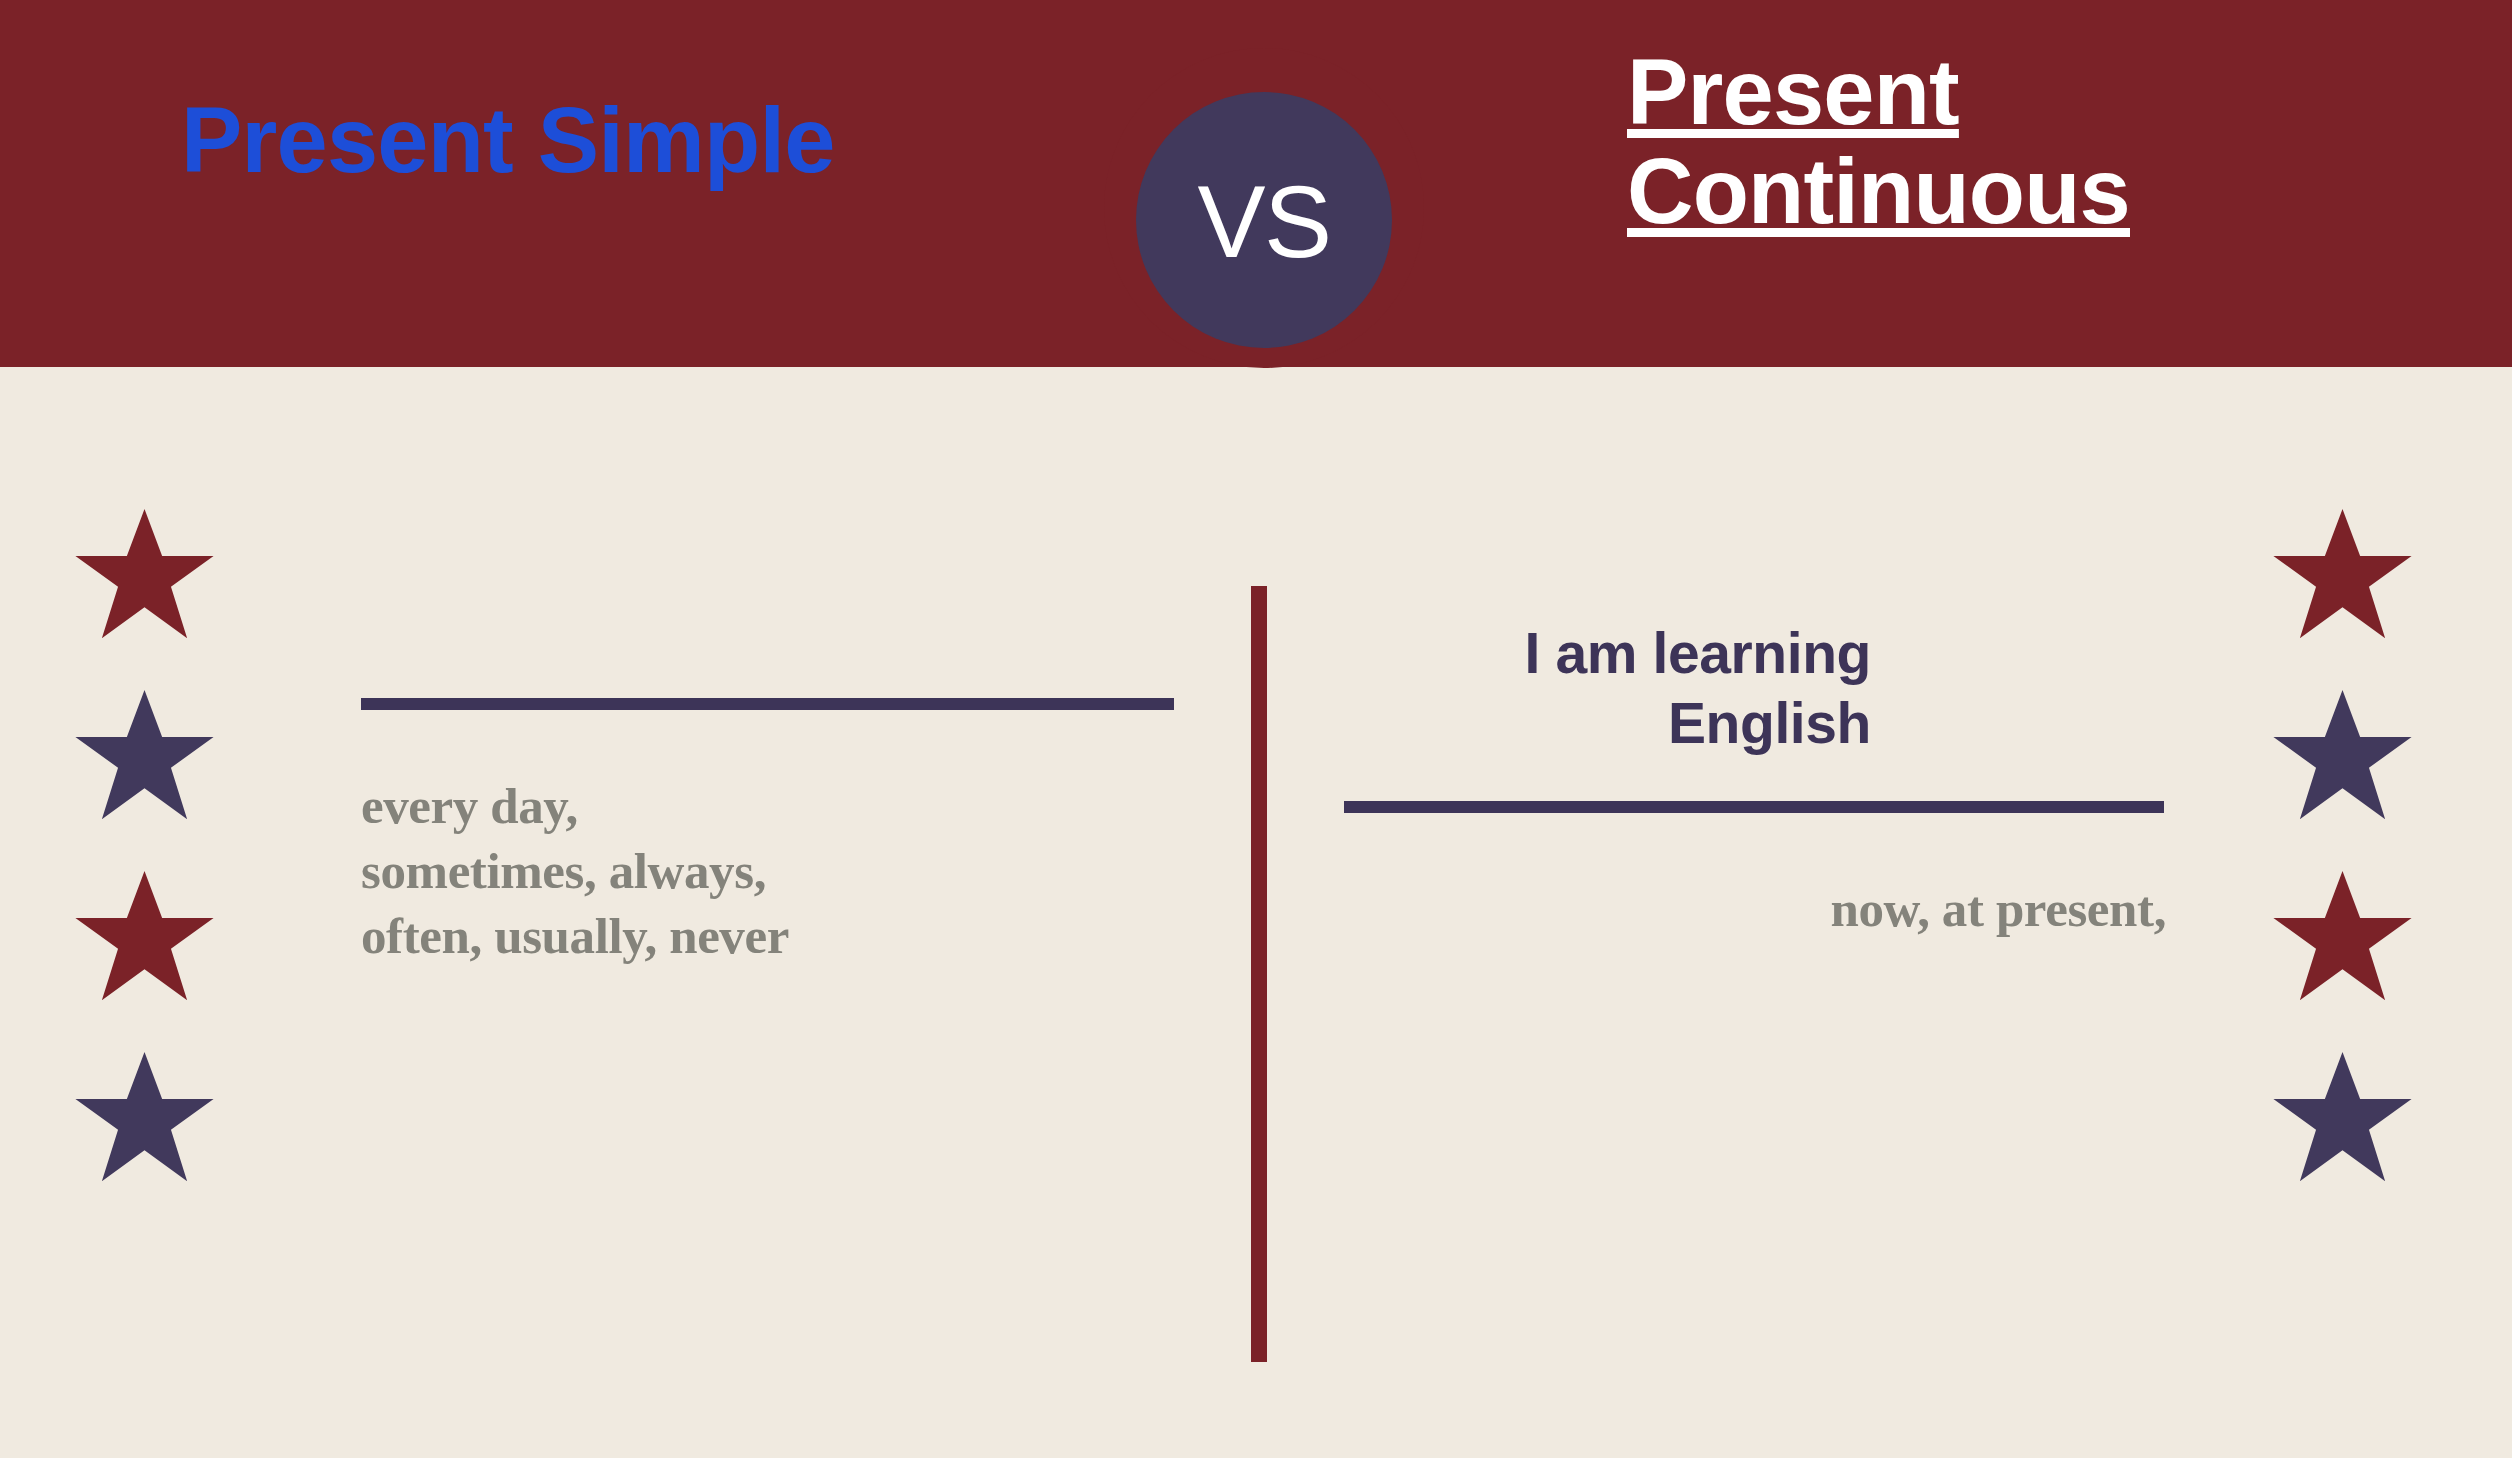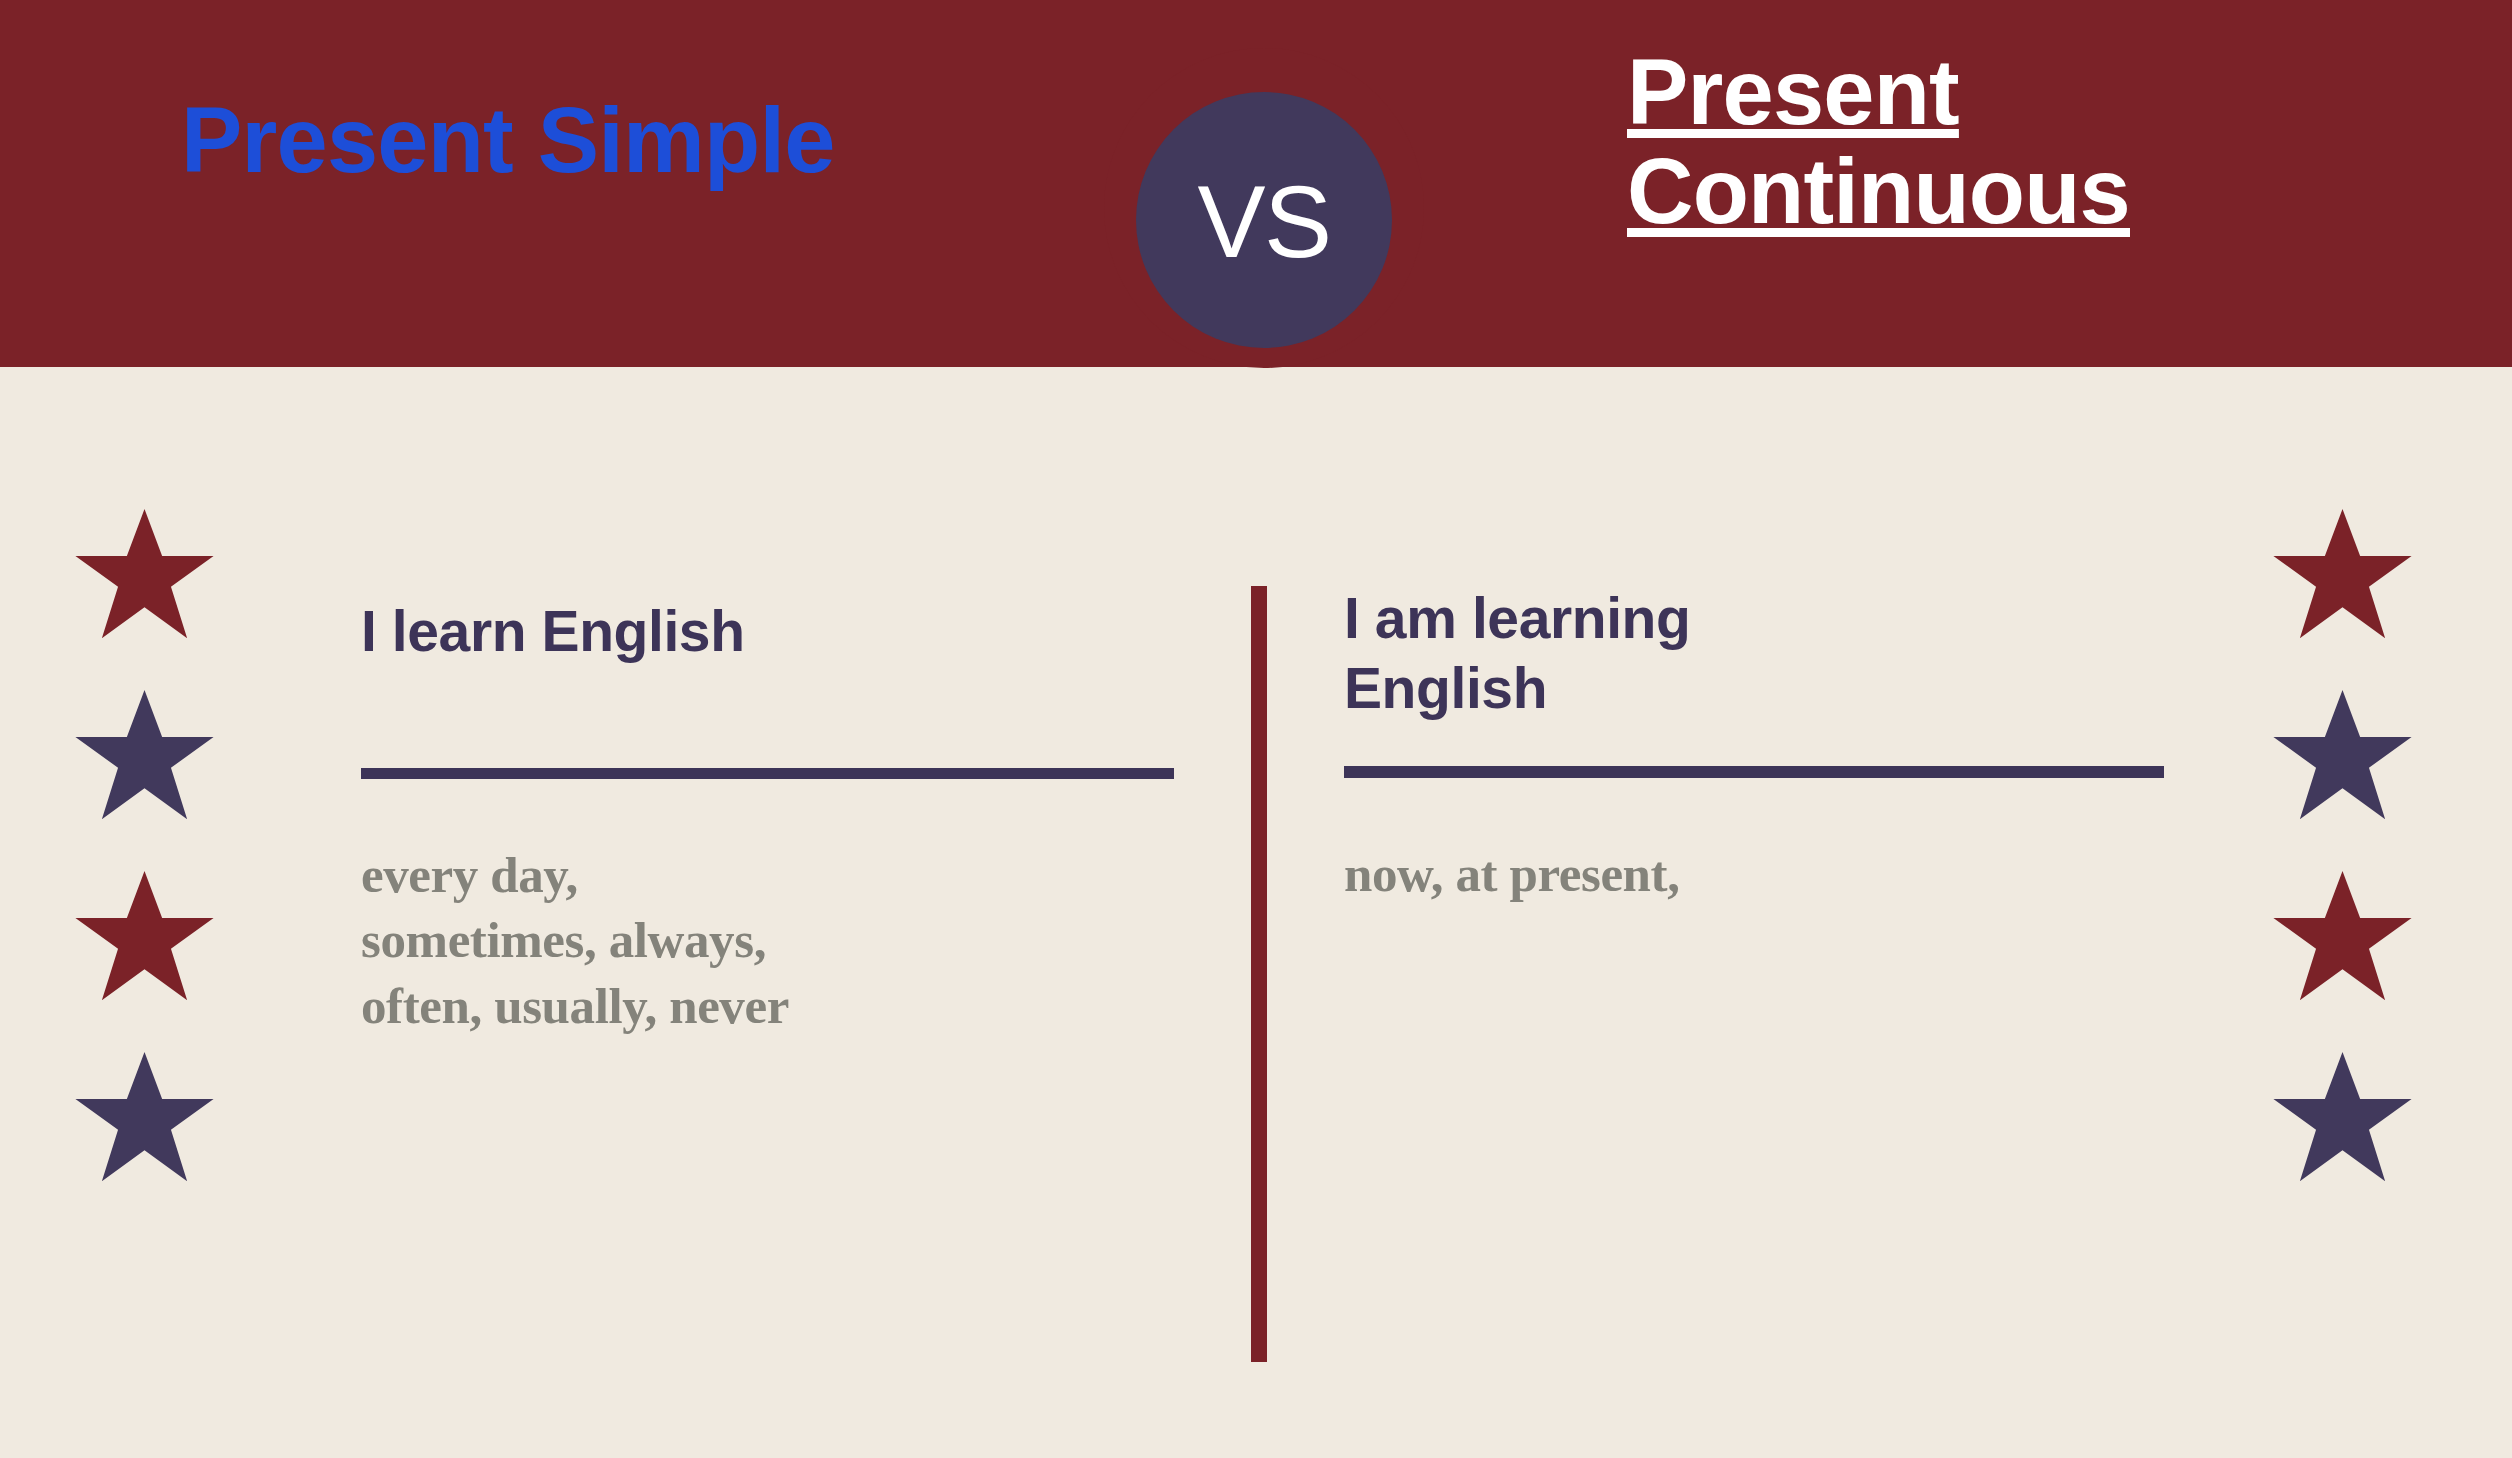--- a/index.html
+++ b/index.html
@@ -118,21 +118,21 @@
     font-weight: bold;
     line-height: 1.28;
     letter-spacing: -0.4px;
     margin-top: 64px;
     font-family: Liberation Serif, serif;
   }
   .column-keywords .kw-line { display: block; white-space: nowrap; }
 
   
   #column-left  { top: 597px; }
-  #column-right { top: 584px; }
+  #column-right { top: 619px; text-align: right; }
   #column-left .column-rule  { margin-top: 101px; }
   #column-right .column-rule { margin-top: 43px; }
 
   
   #center-divider {
     position: absolute;
     left: 1251px;
     top: 586px;
     width: 15.5px;
     height: 776px;
@@ -171,21 +171,20 @@
 </div>
 
 <div id="vs-badge-outer"></div>
 <div id="vs-badge-circle">
   <span id="vs-badge-label">VS</span>
 </div>
 
 <div id="center-divider"></div>
 
 <div class="column" id="column-left">
-  <div class="column-heading">I learn English</div>
   <div class="column-rule"></div>
   <div class="column-keywords">
     <span class="kw-line">every day,</span>
     <span class="kw-line">sometimes, always,</span>
     <span class="kw-line">often, usually, never</span>
   </div>
 </div>
 
 <div class="column" id="column-right">
   <div class="column-heading" style="max-width:527px;">I am learning English</div>

